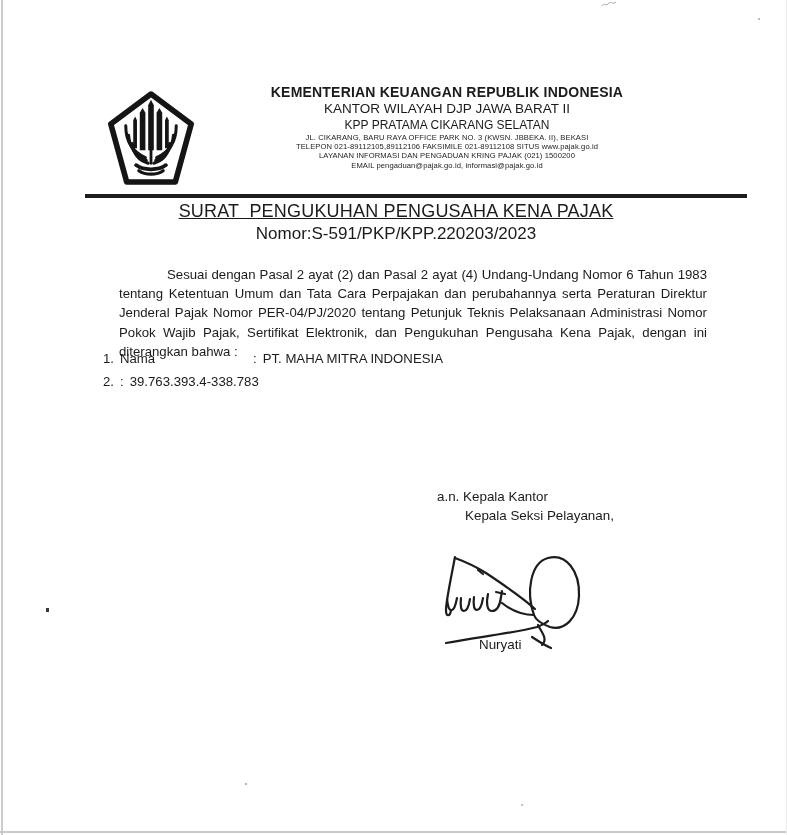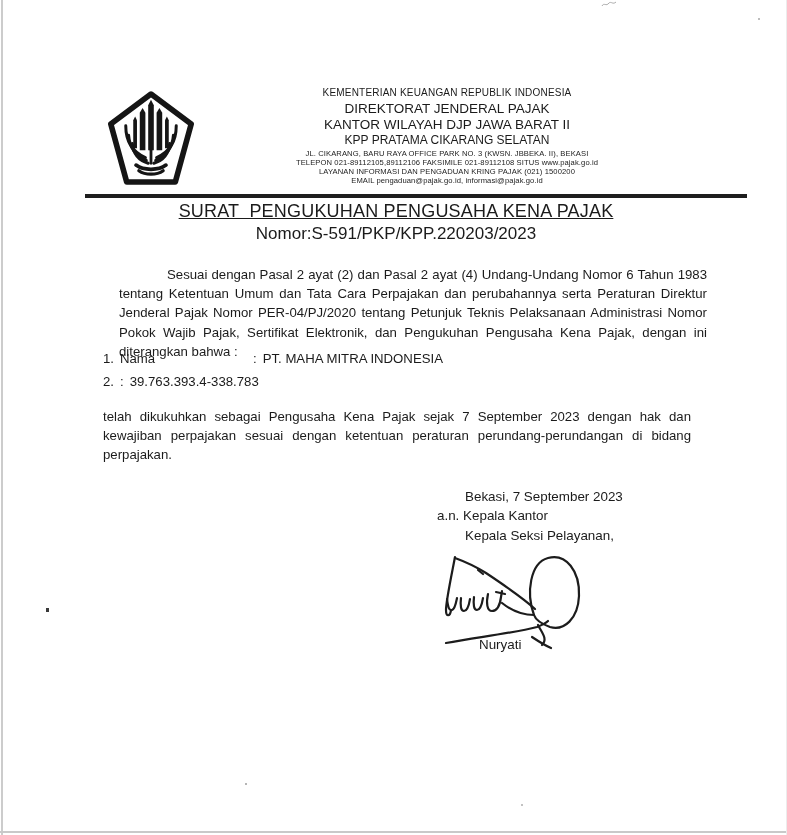--- a/index.html
+++ b/index.html
@@ -7,21 +7,21 @@
     position:relative;width:787px;height:835px;background:#ffffff;
     font-family:"Liberation Sans","DejaVu Sans",sans-serif;color:#1b1b1b;
     overflow:hidden;margin:0 auto;
   }
   .edge-left{position:absolute;left:1px;top:0;width:2px;height:835px;background:#cccccc;}
   .edge-bottom{position:absolute;left:0;top:831px;width:787px;height:2px;background:#c9c9c9;}
   .edge-right{position:absolute;right:0;top:0;width:1px;height:835px;background:#ececec;}
 
   .logo{position:absolute;left:108px;top:90px;width:86px;height:96px;}
   .letterhead{position:absolute;left:187px;top:84px;width:520px;text-align:center;line-height:1;}
-  .lh1{font-size:10px;line-height:17px;letter-spacing:.2px;}
+  .lh1{font-size:14px;line-height:17px;letter-spacing:.2px;font-weight:bold;}
   .lh2,.lh3{font-size:13.5px;line-height:15.5px;}
   .lh4{font-size:12px;line-height:16.5px;}
   .lh-small{font-size:7.6px;line-height:9.2px;letter-spacing:.1px;}
   .header-rule{position:absolute;left:85px;top:194px;width:662px;height:3.5px;background:#1e1e1e;}
 
   .title-block{position:absolute;left:100px;top:201px;width:592px;text-align:center;}
   .doc-title{font-size:18px;text-decoration:underline;white-space:pre-wrap;letter-spacing:.2px;}
   .doc-number{font-size:17px;margin-top:2px;}
 
   .opening{position:absolute;left:103px;top:249px;width:588px;margin:16px;
@@ -82,21 +82,20 @@
     </g>
     <g stroke="#151515" fill="none" stroke-linecap="round">
       <path d="M30,80 C38,86 54,86 62,80" stroke-width="4"></path>
       <path d="M33,86 C40,91 52,91 59,86" stroke-width="3.5"></path>
       <path d="M46,64 L46,78" stroke-width="3"></path>
     </g>
   </svg>
 
   <div class="letterhead">
     <div class="lh1">KEMENTERIAN KEUANGAN REPUBLIK INDONESIA</div>
-    <div class="lh2">DIREKTORAT JENDERAL PAJAK</div>
     <div class="lh3">KANTOR WILAYAH DJP JAWA BARAT II</div>
     <div class="lh4">KPP PRATAMA CIKARANG SELATAN</div>
     <div class="lh-small">JL. CIKARANG, BARU RAYA OFFICE PARK NO. 3 (KWSN. JBBEKA. II), BEKASI</div>
     <div class="lh-small">TELEPON 021-89112105,89112106 FAKSIMILE 021-89112108 SITUS www.pajak.go.id</div>
     <div class="lh-small">LAYANAN INFORMASI DAN PENGADUAN KRING PAJAK (021) 1500200</div>
     <div class="lh-small">EMAIL pengaduan@pajak.go.id, informasi@pajak.go.id</div>
   </div>
 
   <div class="header-rule"></div>
 
@@ -114,24 +113,22 @@
       <span class="fcolon">:</span>
       <span class="fvalue">PT. MAHA MITRA INDONESIA</span>
     </div>
     <div class="frow">
       <span class="fno">2.</span>
       <span class="fcolon">:</span>
       <span class="fvalue">39.763.393.4-338.783</span>
     </div>
   </div>
 
-  <p class="closing">telah dikukuhkan sebagai Pengusaha Kena Pajak sejak 7 September 2023 dengan hak dan kewajiban perpajakan sesuai dengan ketentuan peraturan perundang-perundangan di bidang perpajakan.</p>
 
   <div class="sig-block">
-    <div class="sig-date">Bekasi, 7 September 2023</div>
     <div class="sig-line2"><span>a.n.</span> <span>Kepala Kantor</span></div>
     <div class="sig-pos2">Kepala Seksi Pelayanan,</div>
     <div class="sig-name">Nuryati</div>
     <svg class="sig-scribble" viewBox="0 0 162 101">
       <g stroke="#1c1c1c" stroke-width="2.2" fill="none" stroke-linecap="round">
         <path d="M21,4 C18,20 12,48 12,57 C12,64 16,64 17,57"></path>
         <path d="M21,5 C32,9 44,15 52,20 C70,32 88,44 101,56"></path>
         <path d="M44,17 L49,21"></path>
         <path d="M13,46 C14,54 15,58 18,57 C21,56 22,50 23,45"></path>
         <path d="M27,45 C26,53 27,58 30,58 C33,58 35,52 36,46"></path>

